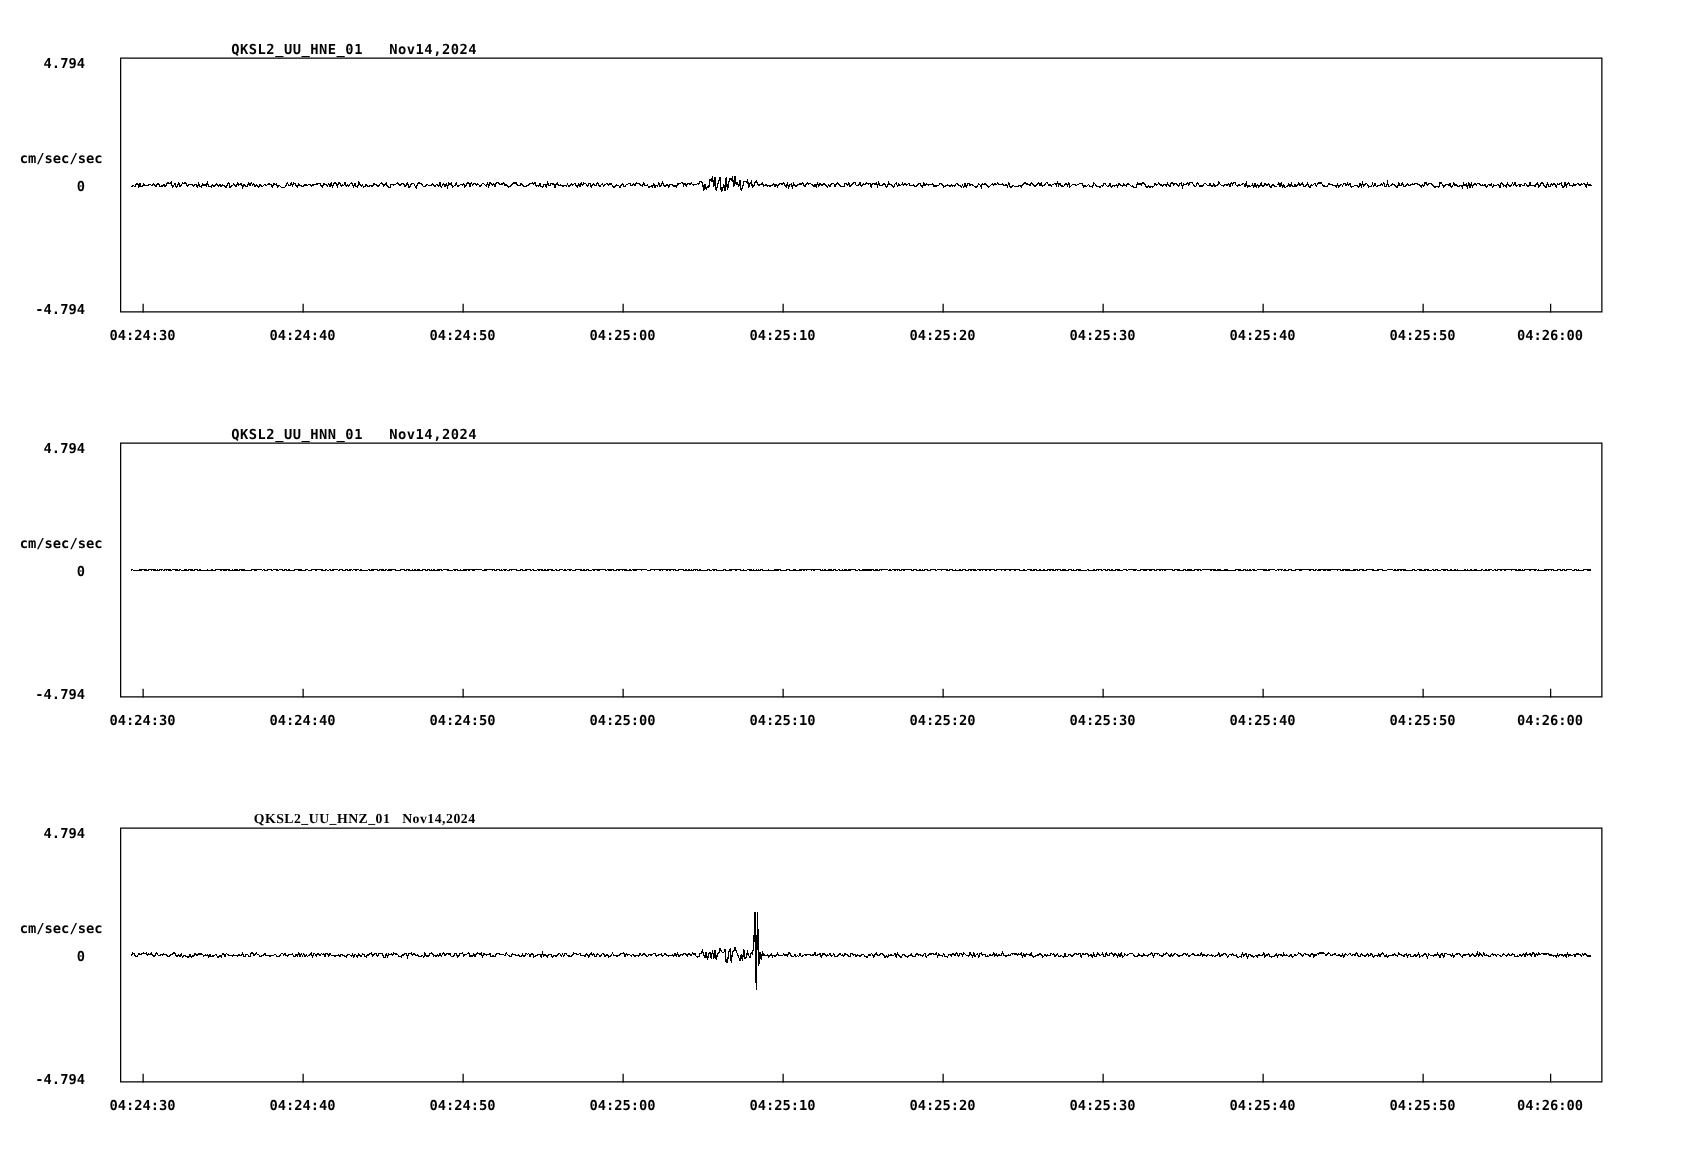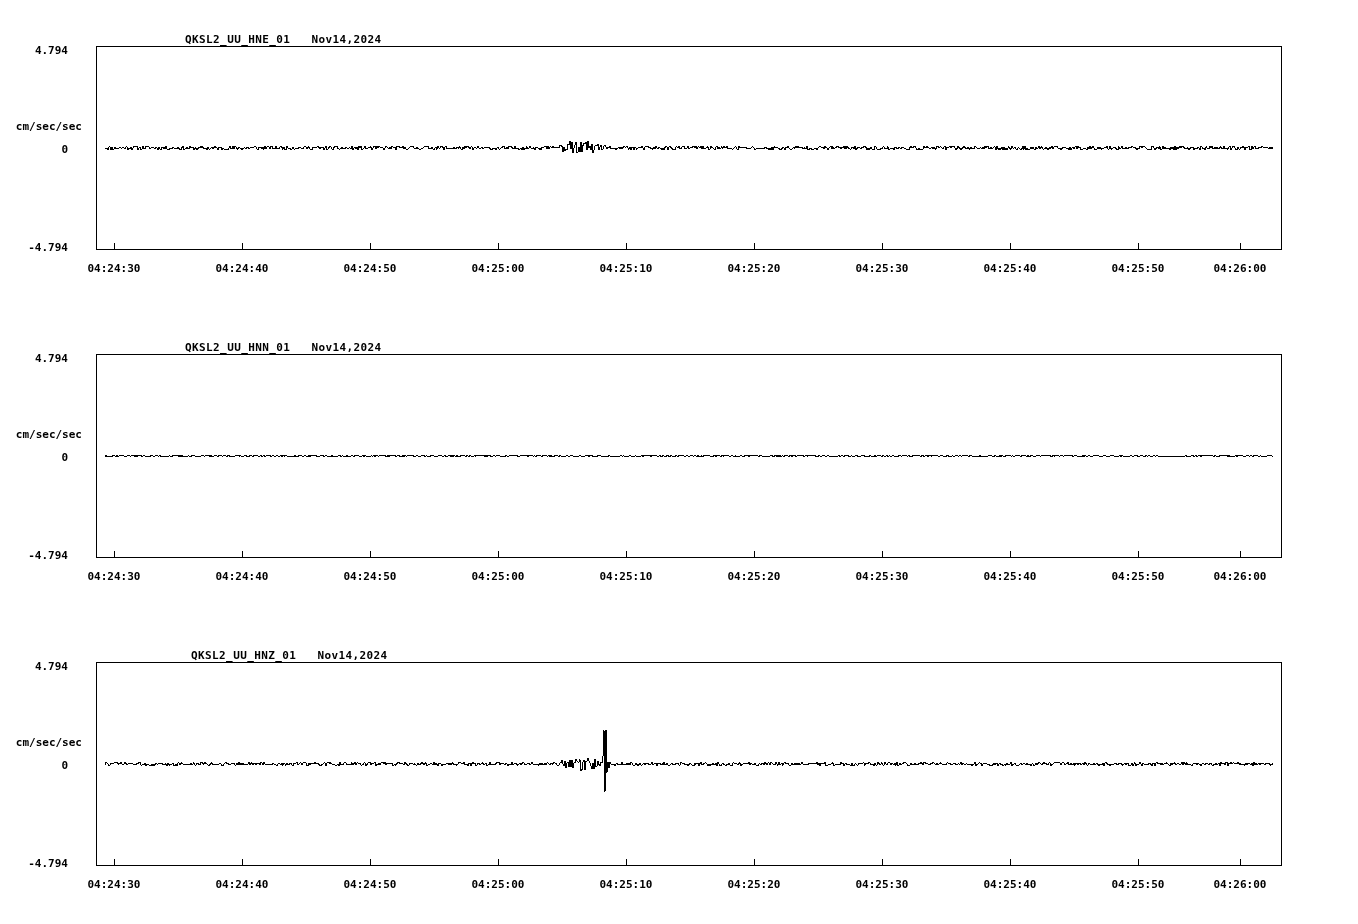--- a/index.html
+++ b/index.html
@@ -139,21 +139,21 @@
     <div class="xtick-label" style="left:448px;top:262px;width:100px;">04:25:00</div>
     <div class="xtick-label" style="left:576px;top:262px;width:100px;">04:25:10</div>
     <div class="xtick-label" style="left:704px;top:262px;width:100px;">04:25:20</div>
     <div class="xtick-label" style="left:832px;top:262px;width:100px;">04:25:30</div>
     <div class="xtick-label" style="left:960px;top:262px;width:100px;">04:25:40</div>
     <div class="xtick-label" style="left:1088px;top:262px;width:100px;">04:25:50</div>
     <div class="xtick-label" style="left:1190px;top:262px;width:100px;">04:26:00</div>
   </div>
 
   <div class="panel" style="top:616px;height:300px;">
-    <div class="panel-title" style="left:191px;top:33px;">QKSL2_UU_HNZ_01   Nov14,2024</div>
+    <div class="panel-title" style="left:203px;top:33px;font-family:Liberation Serif, serif;">QKSL2_UU_HNZ_01   Nov14,2024</div>
     <div class="ylabel-units" style="left:0px;top:120px;width:82px;">cm/sec/sec</div>
     <div class="ytick-label" style="left:0px;top:44px;width:68px;">4.794</div>
     <div class="ytick-label" style="left:0px;top:143px;width:68px;">0</div>
     <div class="ytick-label" style="left:0px;top:241px;width:68px;">-4.794</div>
     <div class="plot-frame" style="left:96px;top:46px;width:1186px;height:204px;">
       <svg class="trace" id="trace-2" width="1184" height="202" viewBox="0 0 1184 202" preserveAspectRatio="none">
           <path d="M8.00 101.61L9.00 99.47L10.00 99.80L11.00 101.27L12.00 102.40L13.00 101.84L14.00 99.80L15.00 100.79L16.00 100.37L17.00 99.94L18.00 99.46L19.00 100.11L20.00 99.45L21.00 101.34L22.00 100.31L23.00 100.78L24.00 99.61L25.00 101.19L26.00 102.01L27.00 101.35L28.00 99.35L29.00 100.53L30.00 101.55L31.00 101.04L32.00 100.71L33.00 100.94L34.00 100.22L35.00 100.65L36.00 100.78L37.00 102.06L38.00 101.93L39.00 101.57L40.00 100.41L41.00 100.59L42.00 99.40L43.00 99.45L44.00 102.31L45.00 102.19L46.00 100.90L47.00 101.93L48.00 100.46L49.00 102.72L50.00 101.33L51.00 101.33L52.00 102.27L53.00 102.51L54.00 102.60L55.00 100.85L56.00 102.73L57.00 101.63L58.00 102.27L59.00 99.75L60.00 100.91L61.00 101.16L62.00 99.82L63.00 100.76L64.00 99.93L65.00 100.55L66.00 101.73L67.00 100.93L68.00 101.56L69.00 100.75L70.00 102.50L71.00 100.20L72.00 102.33L73.00 101.78L74.00 101.76L75.00 101.05L76.00 100.56L77.00 102.53L78.00 102.75L79.00 101.26L80.00 102.72L81.00 99.92L82.00 100.07L83.00 102.01L84.00 99.76L85.00 100.40L86.00 101.23L87.00 101.60L88.00 101.10L89.00 101.90L90.00 100.78L91.00 101.65L92.00 101.15L93.00 101.65L94.00 100.40L95.00 101.48L96.00 101.20L97.00 99.56L98.00 102.03L99.00 102.34L100.00 100.36L101.00 100.32L102.00 101.82L103.00 102.12L104.00 99.31L105.00 99.34L106.00 101.22L107.00 100.81L108.00 99.40L109.00 100.86L110.00 100.68L111.00 102.12L112.00 102.38L113.00 101.26L114.00 100.77L115.00 99.67L116.00 101.46L117.00 101.17L118.00 101.23L119.00 102.19L120.00 101.21L121.00 101.15L122.00 101.14L123.00 100.20L124.00 101.27L125.00 102.42L126.00 102.41L127.00 101.16L128.00 99.91L129.00 99.56L130.00 101.11L131.00 99.96L132.00 101.41L133.00 101.74L134.00 101.07L135.00 100.24L136.00 100.51L137.00 100.24L138.00 102.15L139.00 102.00L140.00 100.60L141.00 101.59L142.00 99.18L143.00 102.05L144.00 99.95L145.00 101.73L146.00 99.89L147.00 101.96L148.00 101.10L149.00 102.11L150.00 101.46L151.00 100.91L152.00 99.53L153.00 102.16L154.00 99.86L155.00 100.19L156.00 101.67L157.00 99.86L158.00 100.29L159.00 101.70L160.00 99.83L161.00 100.55L162.00 100.09L163.00 101.99L164.00 99.50L165.00 100.04L166.00 101.62L167.00 99.63L168.00 101.32L169.00 101.21L170.00 101.38L171.00 102.26L172.00 101.26L173.00 101.34L174.00 100.98L175.00 102.05L176.00 100.52L177.00 101.08L178.00 101.31L179.00 102.22L180.00 102.74L181.00 100.90L182.00 100.54L183.00 101.01L184.00 101.96L185.00 100.50L186.00 102.37L187.00 100.37L188.00 101.11L189.00 102.45L190.00 99.92L191.00 101.44L192.00 102.18L193.00 100.22L194.00 100.49L195.00 102.02L196.00 102.84L197.00 100.58L198.00 100.98L199.00 100.06L200.00 99.58L201.00 101.65L202.00 101.18L203.00 99.80L204.00 100.15L205.00 101.91L206.00 99.92L207.00 99.54L208.00 99.85L209.00 100.07L210.00 102.61L211.00 102.88L212.00 100.34L213.00 102.23L214.00 100.08L215.00 100.58L216.00 100.15L217.00 101.28L218.00 99.51L219.00 100.26L220.00 100.21L221.00 100.51L222.00 101.86L223.00 102.14L224.00 102.56L225.00 100.96L226.00 101.20L227.00 99.73L228.00 99.81L229.00 102.55L230.00 100.04L231.00 99.81L232.00 99.52L233.00 100.86L234.00 99.71L235.00 100.76L236.00 101.66L237.00 100.92L238.00 101.90L239.00 102.50L240.00 102.01L241.00 101.26L242.00 102.54L243.00 99.35L244.00 102.17L245.00 101.72L246.00 102.13L247.00 100.03L248.00 99.29L249.00 99.84L250.00 102.02L251.00 101.02L252.00 102.28L253.00 100.75L254.00 102.28L255.00 99.63L256.00 101.84L257.00 100.55L258.00 99.29L259.00 101.56L260.00 100.14L261.00 99.78L262.00 100.44L263.00 99.86L264.00 102.32L265.00 102.06L266.00 101.81L267.00 99.62L268.00 99.60L269.00 102.42L270.00 101.77L271.00 99.71L272.00 99.64L273.00 99.35L274.00 101.46L275.00 100.67L276.00 100.82L277.00 99.75L278.00 99.40L279.00 102.46L280.00 101.54L281.00 102.11L282.00 100.29L283.00 102.14L284.00 99.91L285.00 99.41L286.00 99.66L287.00 100.71L288.00 99.39L289.00 102.23L290.00 99.92L291.00 100.40L292.00 100.99L293.00 100.67L294.00 100.88L295.00 100.11L296.00 102.44L297.00 101.88L298.00 101.72L299.00 102.39L300.00 100.30L301.00 99.61L302.00 99.71L303.00 100.57L304.00 100.28L305.00 100.78L306.00 100.72L307.00 101.85L308.00 99.51L309.00 100.74L310.00 101.45L311.00 102.68L312.00 101.82L313.00 100.27L314.00 100.59L315.00 100.72L316.00 101.15L317.00 101.57L318.00 100.70L319.00 102.05L320.00 102.36L321.00 100.32L322.00 102.12L323.00 101.66L324.00 99.65L325.00 100.47L326.00 99.74L327.00 102.00L328.00 100.23L329.00 99.73L330.00 102.51L331.00 102.18L332.00 101.65L333.00 101.00L334.00 100.47L335.00 100.76L336.00 102.19L337.00 99.52L338.00 102.03L339.00 100.19L340.00 101.37L341.00 102.53L342.00 100.52L343.00 100.35L344.00 100.93L345.00 102.70L346.00 101.22L347.00 101.17L348.00 102.23L349.00 100.76L350.00 99.92L351.00 100.14L352.00 101.92L353.00 100.35L354.00 102.02L355.00 99.72L356.00 100.25L357.00 101.48L358.00 101.84L359.00 101.88L360.00 102.16L361.00 101.34L362.00 99.53L363.00 99.78L364.00 100.14L365.00 100.50L366.00 100.33L367.00 99.49L368.00 101.50L369.00 101.13L370.00 101.25L371.00 102.52L372.00 99.97L373.00 100.37L374.00 102.48L375.00 100.56L376.00 99.46L377.00 100.93L378.00 99.85L379.00 102.54L380.00 101.84L381.00 99.91L382.00 100.63L383.00 102.19L384.00 101.05L385.00 99.70L386.00 100.45L387.00 102.28L388.00 101.14L389.00 100.46L390.00 102.50L391.00 101.95L392.00 101.43L393.00 99.40L394.00 101.40L395.00 101.05L396.00 101.80L397.00 101.77L398.00 101.34L399.00 100.29L400.00 99.71L401.00 99.93L402.00 99.20L403.00 102.33L404.00 100.18L405.00 100.99L406.00 100.53L407.00 100.98L408.00 101.72L409.00 100.58L410.00 100.86L411.00 102.34L412.00 101.54L413.00 101.67L414.00 101.85L415.00 99.55L416.00 101.38L417.00 101.33L418.00 99.83L419.00 100.30L420.00 101.78L421.00 102.25L422.00 101.07L423.00 100.25L424.00 101.54L425.00 100.48L426.00 99.66L427.00 100.03L428.00 101.85L429.00 101.21L430.00 100.99L431.00 100.66L432.00 100.06L433.00 102.24L434.00 101.33L435.00 99.61L436.00 100.91L437.00 101.63L438.00 101.75L439.00 101.19L440.00 101.71L441.00 100.96L442.00 102.34L443.00 99.92L444.00 101.97L445.00 99.95L446.00 101.89L447.00 101.58L448.00 100.55L449.00 101.45L450.00 99.99L451.00 99.72L452.00 100.95L453.00 101.66L454.00 99.83L455.00 100.67L456.00 101.22L457.00 99.48L458.00 100.21L459.00 100.12L460.00 102.22L461.00 102.65L462.00 102.41L463.00 100.09L464.00 99.48L465.00 97.36L466.00 101.24L467.00 103.16L468.00 98.38L469.00 105.32L470.00 99.99L471.00 99.27L472.00 104.18L473.00 97.13L474.00 103.86L475.00 97.45L476.00 104.59L477.00 99.91L478.00 99.92L479.00 95.79L480.00 97.84L481.00 99.11L482.00 99.13L483.00 96.58L484.00 107.29L485.00 106.57L486.00 98.58L487.00 96.79L488.00 107.12L489.00 98.34L490.00 98.19L491.00 95.04L492.00 98.33L493.00 100.15L494.00 102.83L495.00 105.57L496.00 100.33L497.00 105.77L498.00 96.29L499.00 103.68L500.00 103.23L501.00 98.50L502.00 101.54L503.00 103.00L504.00 99.23L505.00 100.13L506.00 93.74L507.00 66.58L508.00 129.24L509.00 66.65L510.00 109.49L511.00 98.69L512.00 104.62L513.00 98.71L514.00 101.00L515.00 101.19L516.00 101.57L517.00 101.00L518.00 102.56L519.00 101.28L520.00 100.28L521.00 102.33L522.00 101.17L523.00 102.22L524.00 101.63L525.00 99.46L526.00 101.54L527.00 101.62L528.00 101.45L529.00 101.40L530.00 100.22L531.00 101.45L532.00 100.48L533.00 101.53L534.00 99.25L535.00 99.59L536.00 102.20L537.00 102.49L538.00 102.21L539.00 100.38L540.00 102.30L541.00 101.51L542.00 102.39L543.00 99.88L544.00 102.26L545.00 101.99L546.00 101.21L547.00 100.12L548.00 101.57L549.00 100.45L550.00 100.50L551.00 100.72L552.00 101.32L553.00 101.00L554.00 101.33L555.00 99.27L556.00 101.49L557.00 100.86L558.00 100.71L559.00 99.79L560.00 102.45L561.00 100.27L562.00 100.09L563.00 100.13L564.00 101.94L565.00 100.71L566.00 101.44L567.00 99.51L568.00 102.02L569.00 101.66L570.00 99.90L571.00 102.27L572.00 102.17L573.00 101.97L574.00 100.96L575.00 99.87L576.00 101.36L577.00 100.99L578.00 102.11L579.00 99.95L580.00 100.52L581.00 100.37L582.00 102.30L583.00 102.04L584.00 99.57L585.00 100.02L586.00 100.95L587.00 100.33L588.00 102.34L589.00 101.03L590.00 101.17L591.00 102.51L592.00 101.47L593.00 100.47L594.00 100.73L595.00 101.91L596.00 102.49L597.00 102.75L598.00 100.57L599.00 101.30L600.00 99.85L601.00 100.45L602.00 102.64L603.00 100.54L604.00 99.58L605.00 101.48L606.00 101.63L607.00 100.73L608.00 99.79L609.00 99.91L610.00 101.29L611.00 102.86L612.00 101.61L613.00 102.77L614.00 100.96L615.00 101.44L616.00 100.62L617.00 101.62L618.00 101.43L619.00 99.83L620.00 102.74L621.00 99.55L622.00 101.29L623.00 102.40L624.00 102.84L625.00 101.06L626.00 100.61L627.00 101.67L628.00 101.96L629.00 102.76L630.00 101.70L631.00 101.59L632.00 99.82L633.00 102.18L634.00 102.05L635.00 102.52L636.00 99.71L637.00 100.09L638.00 101.02L639.00 100.61L640.00 101.19L641.00 101.78L642.00 100.29L643.00 99.81L644.00 102.59L645.00 101.37L646.00 101.14L647.00 99.89L648.00 100.43L649.00 99.80L650.00 100.39L651.00 100.68L652.00 99.35L653.00 102.00L654.00 99.95L655.00 101.23L656.00 101.28L657.00 101.78L658.00 99.77L659.00 102.06L660.00 102.33L661.00 102.58L662.00 100.88L663.00 100.86L664.00 101.77L665.00 100.15L666.00 100.21L667.00 101.79L668.00 99.29L669.00 100.59L670.00 102.07L671.00 99.99L672.00 99.93L673.00 101.51L674.00 99.44L675.00 100.20L676.00 101.29L677.00 101.18L678.00 102.16L679.00 99.14L680.00 101.02L681.00 102.40L682.00 99.35L683.00 102.33L684.00 100.80L685.00 99.96L686.00 102.46L687.00 99.87L688.00 99.23L689.00 101.07L690.00 100.47L691.00 100.61L692.00 102.28L693.00 101.87L694.00 102.26L695.00 100.34L696.00 101.36L697.00 101.44L698.00 99.66L699.00 101.89L700.00 100.14L701.00 101.79L702.00 100.55L703.00 101.65L704.00 101.30L705.00 99.16L706.00 101.09L707.00 101.27L708.00 102.13L709.00 101.34L710.00 101.01L711.00 101.36L712.00 99.94L713.00 100.33L714.00 99.97L715.00 100.36L716.00 100.16L717.00 100.88L718.00 99.87L719.00 101.07L720.00 99.54L721.00 102.10L722.00 99.84L723.00 102.50L724.00 99.94L725.00 100.70L726.00 100.54L727.00 101.20L728.00 99.49L729.00 102.50L730.00 102.65L731.00 101.99L732.00 101.59L733.00 101.01L734.00 101.09L735.00 99.69L736.00 100.43L737.00 102.55L738.00 102.03L739.00 100.82L740.00 101.86L741.00 101.06L742.00 101.72L743.00 101.56L744.00 99.64L745.00 100.56L746.00 99.92L747.00 102.52L748.00 101.25L749.00 100.37L750.00 101.89L751.00 102.07L752.00 101.39L753.00 102.12L754.00 102.75L755.00 99.80L756.00 102.46L757.00 102.50L758.00 100.66L759.00 100.80L760.00 101.86L761.00 102.29L762.00 100.64L763.00 100.00L764.00 100.23L765.00 100.69L766.00 100.12L767.00 99.65L768.00 102.42L769.00 100.20L770.00 100.19L771.00 100.54L772.00 99.64L773.00 99.70L774.00 101.94L775.00 101.31L776.00 100.85L777.00 102.66L778.00 99.84L779.00 102.14L780.00 102.09L781.00 99.45L782.00 100.33L783.00 101.74L784.00 100.85L785.00 99.69L786.00 102.13L787.00 102.38L788.00 99.59L789.00 101.14L790.00 101.65L791.00 100.07L792.00 99.46L793.00 99.62L794.00 102.04L795.00 100.05L796.00 100.81L797.00 102.33L798.00 100.14L799.00 102.43L800.00 99.54L801.00 102.57L802.00 102.20L803.00 100.11L804.00 101.31L805.00 101.01L806.00 100.55L807.00 99.39L808.00 100.11L809.00 99.75L810.00 100.86L811.00 102.48L812.00 102.46L813.00 101.93L814.00 100.09L815.00 101.42L816.00 101.65L817.00 102.09L818.00 99.85L819.00 101.48L820.00 101.48L821.00 101.80L822.00 100.57L823.00 100.73L824.00 99.43L825.00 100.37L826.00 102.33L827.00 99.44L828.00 99.75L829.00 100.23L830.00 100.02L831.00 101.25L832.00 101.87L833.00 101.89L834.00 100.07L835.00 100.77L836.00 99.26L837.00 99.68L838.00 101.09L839.00 101.97L840.00 99.84L841.00 101.93L842.00 101.09L843.00 99.79L844.00 100.36L845.00 100.81L846.00 102.20L847.00 101.19L848.00 101.45L849.00 101.46L850.00 99.70L851.00 99.67L852.00 101.11L853.00 100.29L854.00 102.15L855.00 101.37L856.00 100.92L857.00 100.14L858.00 100.35L859.00 101.55L860.00 101.45L861.00 100.99L862.00 101.00L863.00 101.18L864.00 99.48L865.00 101.78L866.00 100.70L867.00 101.14L868.00 102.03L869.00 100.84L870.00 100.84L871.00 101.58L872.00 100.81L873.00 101.84L874.00 101.58L875.00 102.68L876.00 101.28L877.00 100.96L878.00 99.54L879.00 102.51L880.00 101.15L881.00 100.94L882.00 99.80L883.00 99.97L884.00 100.56L885.00 102.54L886.00 101.21L887.00 100.16L888.00 101.17L889.00 100.35L890.00 100.98L891.00 101.70L892.00 100.73L893.00 102.72L894.00 102.79L895.00 101.75L896.00 102.41L897.00 99.88L898.00 101.88L899.00 100.26L900.00 100.24L901.00 102.86L902.00 100.66L903.00 100.43L904.00 101.89L905.00 101.43L906.00 102.78L907.00 101.74L908.00 101.36L909.00 102.33L910.00 100.50L911.00 101.49L912.00 101.58L913.00 101.34L914.00 99.52L915.00 102.67L916.00 101.07L917.00 101.26L918.00 99.83L919.00 101.92L920.00 102.62L921.00 101.99L922.00 102.18L923.00 101.11L924.00 100.27L925.00 102.36L926.00 100.78L927.00 100.94L928.00 100.86L929.00 102.07L930.00 99.76L931.00 101.62L932.00 100.96L933.00 101.47L934.00 102.39L935.00 101.09L936.00 100.87L937.00 102.60L938.00 102.01L939.00 100.63L940.00 101.60L941.00 100.72L942.00 99.47L943.00 99.85L944.00 101.01L945.00 101.92L946.00 100.32L947.00 99.44L948.00 100.57L949.00 100.37L950.00 101.38L951.00 102.03L952.00 100.21L953.00 99.60L954.00 102.40L955.00 100.92L956.00 101.19L957.00 99.71L958.00 100.19L959.00 99.19L960.00 99.48L961.00 99.38L962.00 99.45L963.00 100.21L964.00 101.36L965.00 100.33L966.00 99.14L967.00 100.19L968.00 101.58L969.00 100.90L970.00 100.49L971.00 99.56L972.00 101.45L973.00 101.52L974.00 100.59L975.00 101.69L976.00 101.93L977.00 100.54L978.00 102.42L979.00 100.25L980.00 100.31L981.00 101.42L982.00 100.35L983.00 99.82L984.00 101.39L985.00 101.28L986.00 100.35L987.00 101.87L988.00 99.35L989.00 100.45L990.00 102.19L991.00 102.35L992.00 100.09L993.00 101.26L994.00 101.08L995.00 102.22L996.00 101.49L997.00 100.32L998.00 101.66L999.00 101.16L1000.00 99.70L1001.00 101.57L1002.00 102.62L1003.00 101.25L1004.00 101.36L1005.00 102.04L1006.00 100.12L1007.00 102.57L1008.00 100.20L1009.00 99.50L1010.00 100.58L1011.00 102.24L1012.00 100.67L1013.00 102.76L1014.00 101.66L1015.00 101.03L1016.00 101.72L1017.00 100.87L1018.00 100.94L1019.00 100.11L1020.00 101.36L1021.00 101.84L1022.00 99.73L1023.00 100.65L1024.00 100.91L1025.00 101.12L1026.00 102.40L1027.00 100.72L1028.00 100.33L1029.00 102.28L1030.00 100.64L1031.00 100.26L1032.00 102.45L1033.00 102.26L1034.00 102.02L1035.00 100.38L1036.00 102.38L1037.00 101.23L1038.00 99.59L1039.00 102.65L1040.00 101.55L1041.00 101.95L1042.00 100.74L1043.00 99.61L1044.00 101.03L1045.00 102.80L1046.00 100.43L1047.00 100.97L1048.00 101.71L1049.00 101.65L1050.00 101.85L1051.00 100.82L1052.00 101.21L1053.00 99.67L1054.00 101.40L1055.00 102.73L1056.00 100.24L1057.00 100.28L1058.00 102.59L1059.00 99.71L1060.00 99.58L1061.00 100.74L1062.00 100.89L1063.00 100.53L1064.00 102.20L1065.00 100.28L1066.00 102.35L1067.00 101.06L1068.00 100.07L1069.00 100.40L1070.00 99.70L1071.00 100.72L1072.00 102.13L1073.00 102.54L1074.00 100.56L1075.00 101.30L1076.00 100.57L1077.00 100.81L1078.00 99.62L1079.00 102.21L1080.00 100.92L1081.00 100.25L1082.00 101.09L1083.00 102.18L1084.00 101.27L1085.00 99.24L1086.00 101.87L1087.00 99.34L1088.00 100.63L1089.00 102.02L1090.00 99.62L1091.00 101.37L1092.00 101.03L1093.00 101.48L1094.00 101.90L1095.00 102.40L1096.00 100.70L1097.00 100.06L1098.00 101.10L1099.00 100.61L1100.00 101.95L1101.00 100.38L1102.00 100.90L1103.00 101.41L1104.00 102.45L1105.00 101.34L1106.00 99.97L1107.00 100.98L1108.00 101.94L1109.00 100.60L1110.00 100.18L1111.00 101.27L1112.00 101.52L1113.00 100.32L1114.00 100.56L1115.00 102.19L1116.00 102.24L1117.00 101.81L1118.00 102.13L1119.00 100.36L1120.00 102.06L1121.00 101.30L1122.00 100.21L1123.00 102.48L1124.00 99.58L1125.00 101.08L1126.00 100.83L1127.00 99.99L1128.00 101.98L1129.00 99.21L1130.00 99.25L1131.00 102.54L1132.00 99.99L1133.00 100.97L1134.00 99.42L1135.00 101.06L1136.00 100.01L1137.00 99.79L1138.00 100.46L1139.00 99.99L1140.00 100.47L1141.00 99.69L1142.00 100.31L1143.00 101.38L1144.00 100.76L1145.00 101.63L1146.00 101.77L1147.00 101.23L1148.00 102.34L1149.00 100.45L1150.00 101.89L1151.00 100.26L1152.00 101.06L1153.00 100.83L1154.00 102.14L1155.00 100.33L1156.00 102.63L1157.00 99.52L1158.00 101.84L1159.00 100.46L1160.00 101.46L1161.00 101.24L1162.00 100.48L1163.00 102.35L1164.00 100.27L1165.00 100.23L1166.00 100.08L1167.00 100.66L1168.00 102.18L1169.00 100.12L1170.00 101.12L1171.00 100.03L1172.00 100.49L1173.00 102.25L1174.00 101.74L1175.00 101.95L1176.00 100.69"></path>
         </svg>
     </div>
     <div class="tick" style="left:114px;top:243px;width:1px;height:7px;"></div>

